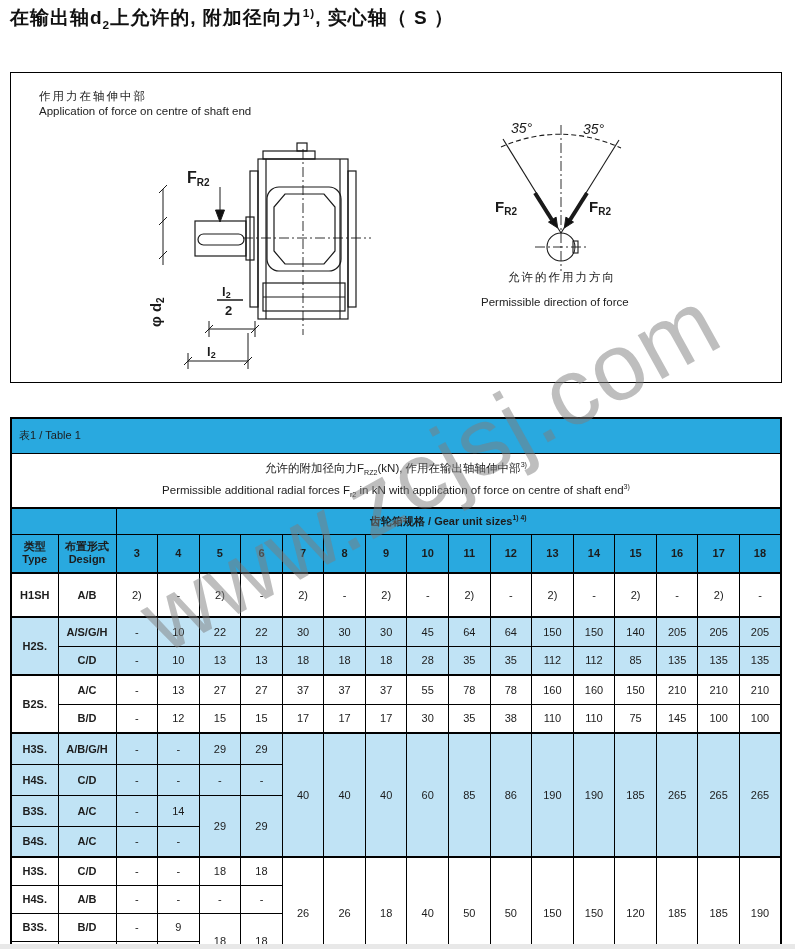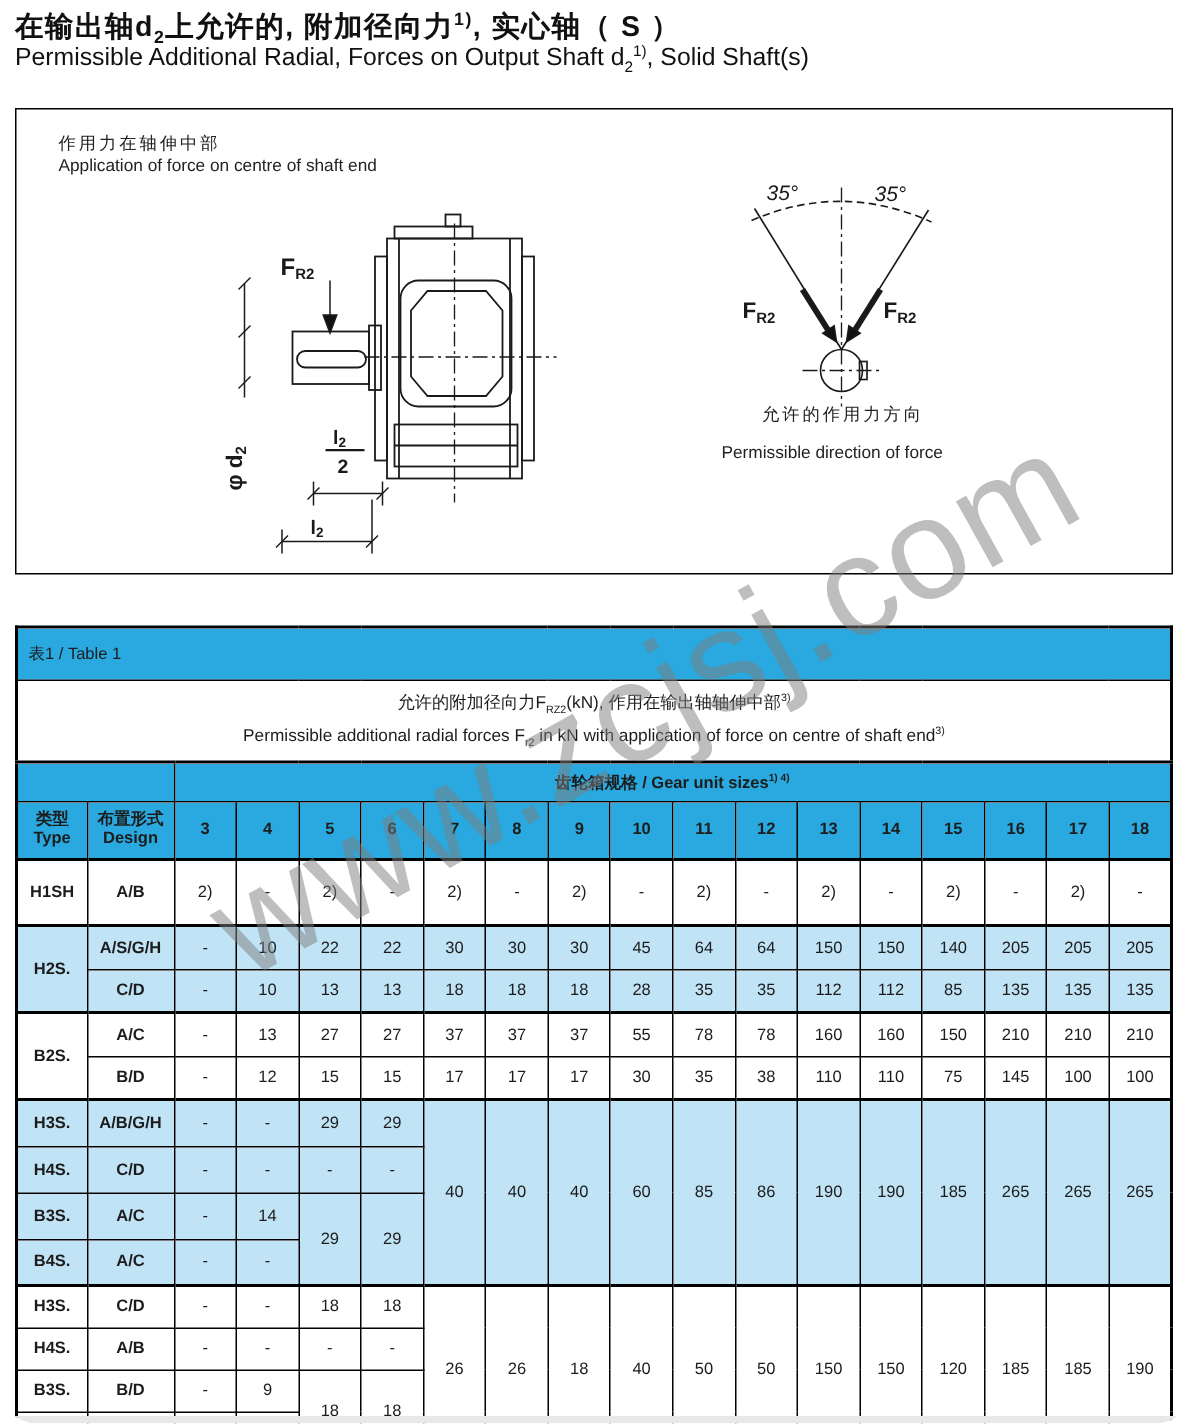--- a/index.html
+++ b/index.html
@@ -1,17 +1,17 @@
 <!DOCTYPE html>
 <html><head>
 <meta charset="utf-8">
 <style>
   html,body{margin:0;padding:0;background:#fff;}
   .page{position:relative;width:795px;height:949px;background:#ffffff;overflow:hidden;
-        font-family:"Liberation Sans","DejaVu Sans",sans-serif;color:#111;border-radius:25px;}
+        font-family:"Liberation Sans","DejaVu Sans",sans-serif;color:#111;}
   sub{font-size:.62em;} sup{font-size:.62em;}
 
   
   .title-zh{position:absolute;left:10px;top:5px;font-size:19px;font-weight:bold;letter-spacing:1px;}
   .title-en{position:absolute;left:10px;top:29px;font-size:16.5px;font-weight:500;}
 
   
   .diagram{position:absolute;left:10px;top:72px;width:770px;height:309px;border:1.5px solid #000;background:#fff;}
   .note{position:absolute;font-size:11.5px;color:#222;line-height:14px;}
   .note-zh{letter-spacing:2px;}
@@ -36,21 +36,20 @@
              text-align:center;font-size:95px;letter-spacing:2px;color:rgba(125,125,125,.5);
              transform:rotate(-29deg);z-index:10;pointer-events:none;white-space:nowrap;}
   .page-edge{position:absolute;left:0;top:944px;width:795px;height:5px;background:#e8e8e8;}
 </style>
 </head>
 <body>
 
 <div class="page">
 
   <div class="title-zh"><span>在输出轴d</span><sub>2</sub><span>上允许的, 附加径向力</span><sup>1)</sup><span>, 实心轴（ S ）</span></div>
-  <div class="title-en"><span>Permissible Additional Radial, Forces on Output Shaft d</span><sub>2</sub><sup>1)</sup><span>, Solid Shaft(s)</span></div>
 
   <div class="diagram">
     <div class="note note-zh" style="left:28px;top:16px;">作用力在轴伸中部</div>
     <div class="note" style="left:28px;top:31px;">Application of force on centre of shaft end</div>
 
     <svg class="sketch" style="left:120px;top:64px;" width="250" height="240" viewBox="0 0 250 240">
       <g stroke="#1a1a1a" fill="none" stroke-width="1.2">
         <rect x="166" y="6" width="10" height="8"></rect>
         <rect x="132" y="14" width="52" height="8"></rect>
         <rect x="127" y="22" width="90" height="160"></rect>

